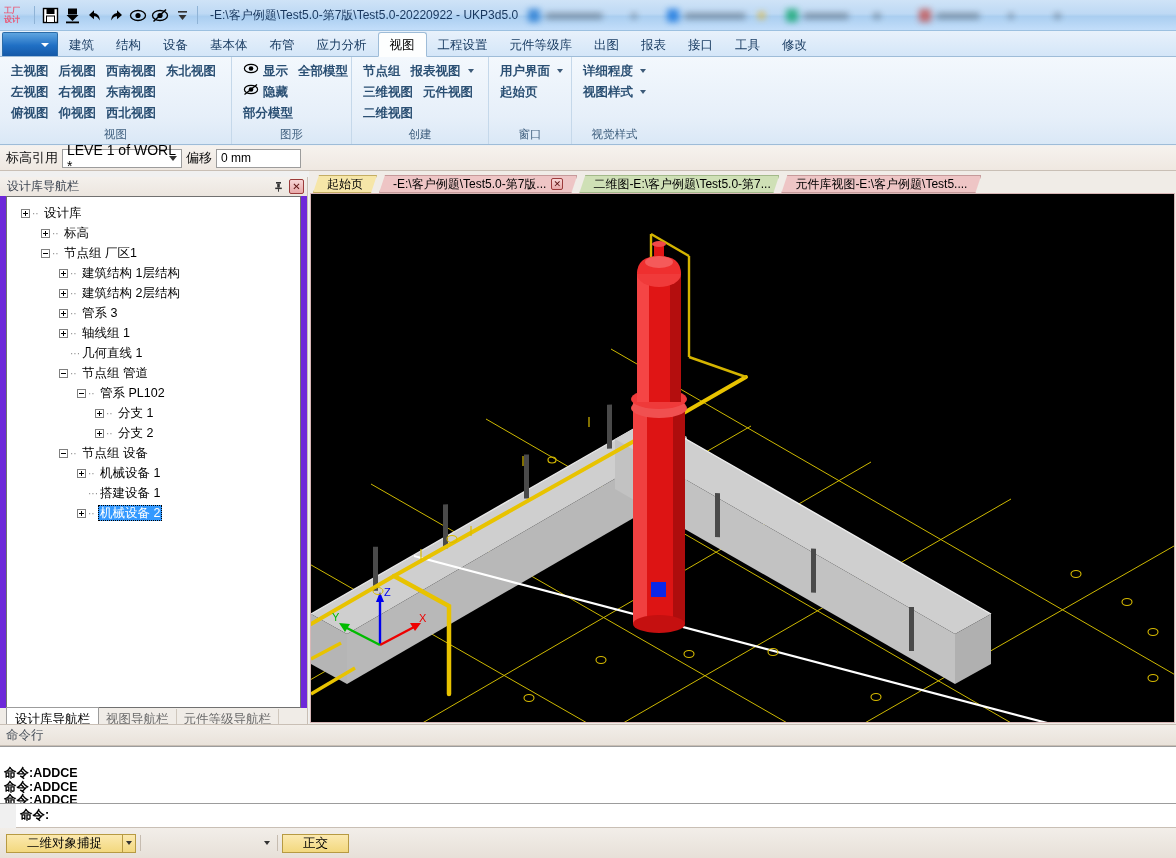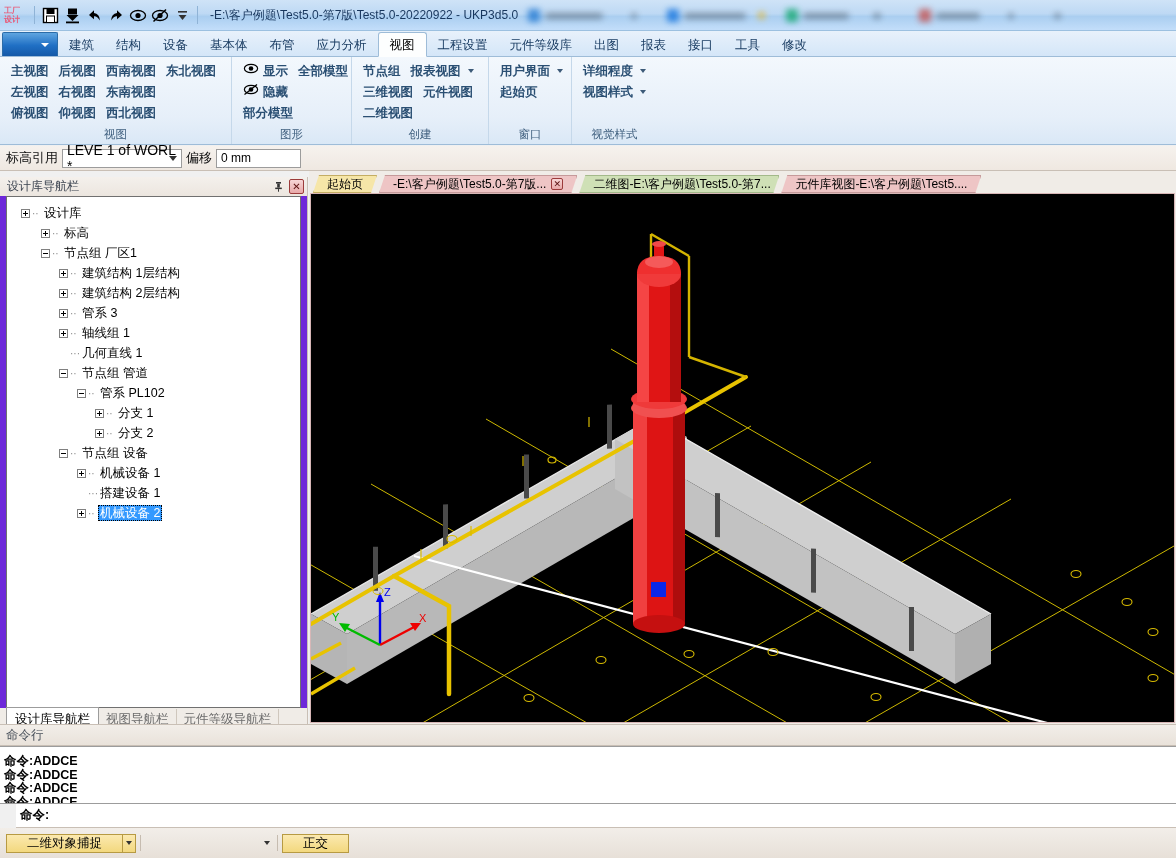--- a/index.html
+++ b/index.html
@@ -198,21 +198,21 @@
   .cmdhead {
     position: absolute; top: 724px; left: 0; width: 1176px; height: 22px;
     background: linear-gradient(to bottom,#f2eee9,#e9e2da);
     border-top: 1px solid #c9bfb5; border-bottom: 1px solid #c9bfb5;
     display: flex; align-items: center; padding-left: 6px;
     font-size: 12.5px; color: #4a525c;
   }
   .cmdlog {
     position: absolute; top: 746px; left: 0; width: 1176px; height: 58px;
     background: #fff; border: 1px solid #9c9c9c; border-left: none; border-right: none;
-    padding: 8px 0 0 4px; overflow: hidden;
+    padding: 20px 0 0 4px; overflow: hidden;
   }
   .cmdline { font-size: 12.5px; font-weight: bold; color: #000; line-height: 13.5px; white-space: nowrap; }
   .cmdinput-row {
     position: absolute; top: 804px; left: 16px; width: 1176px; height: 24px;
     background: #fff; display: flex; align-items: center; padding-left: 4px;
     border-bottom: 1px solid #c9bfb5;
   }
   .cmdinput-label { font-size: 12.5px; font-weight: bold; white-space: nowrap; }
   .cmdinput-field { flex: 1; height: 18px; border: none; outline: none; font-size: 12.5px; background:#fff; }
 

